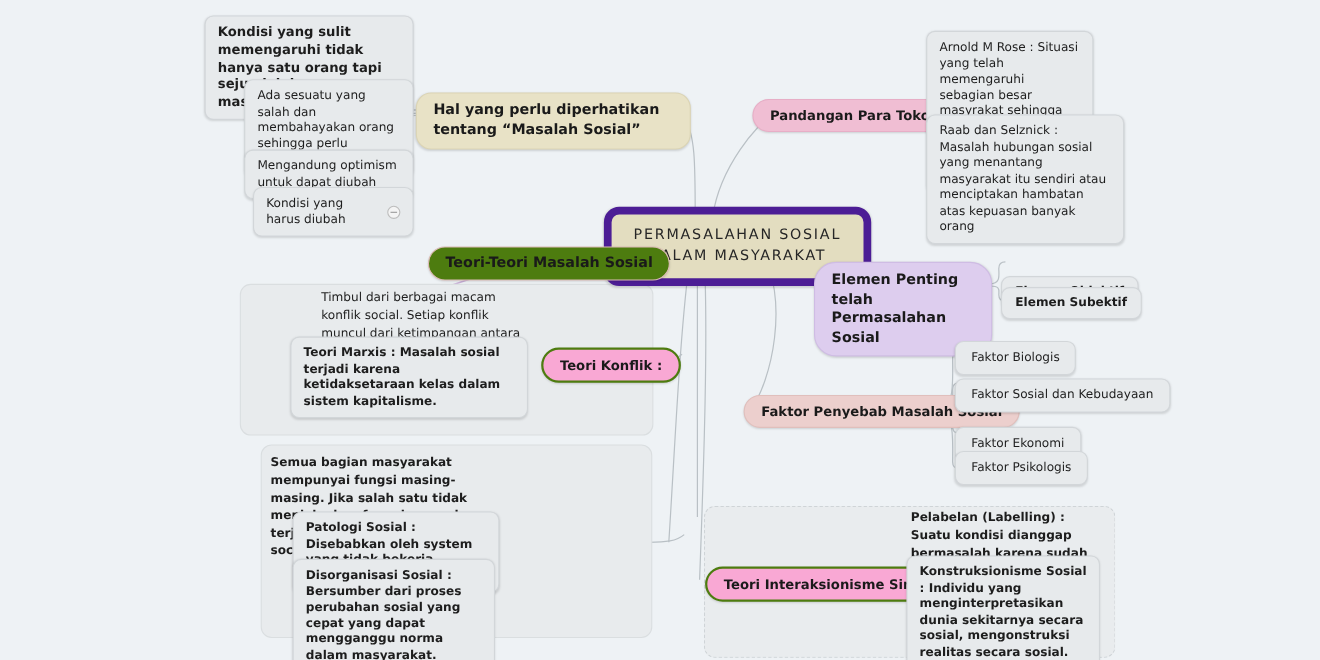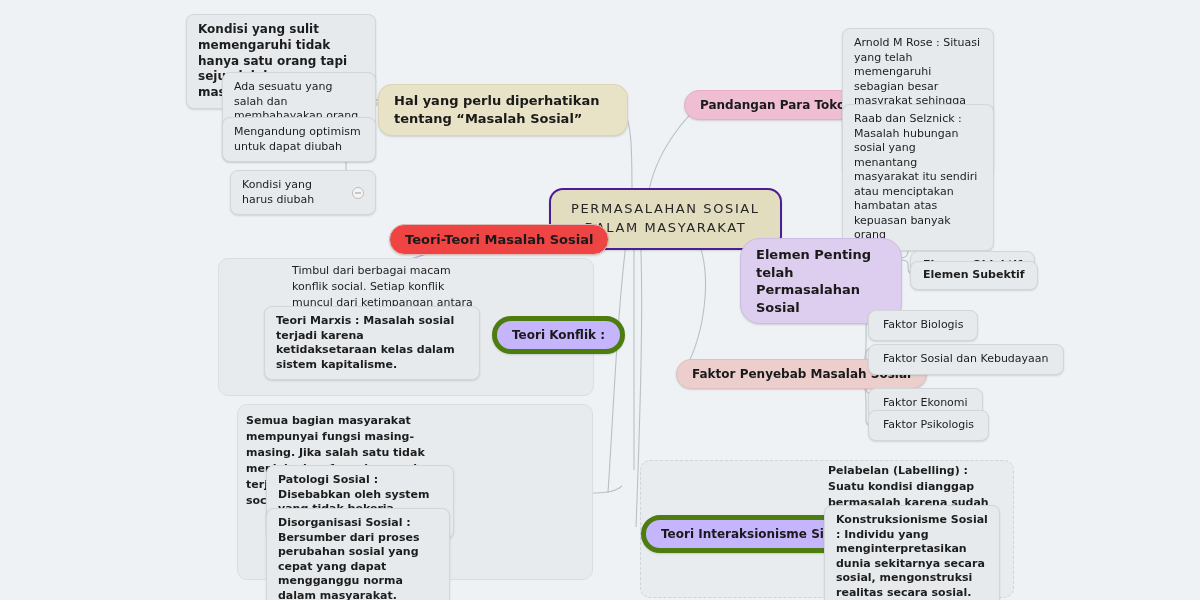--- a/index.html
+++ b/index.html
@@ -29,36 +29,36 @@
     border-radius:20px;
     padding:7px 15px;
     font-weight:700;
     color:#1a1a1a;
     box-shadow:0 1px 2px rgba(0,0,0,.14);
     display:flex; align-items:center; gap:6px;
     white-space:nowrap;
   }
   .pill.center {
     background:#e3ddc0;
-    border:2px solid #4c1d95;
+    border:7px solid #4c1d95;
     font-weight:400;
     letter-spacing:1.6px;
     text-align:center;
     line-height:1.45;
     color:#262626;
     padding:10px 20px;
     border-radius:14px;
     display:block;
   }
   .pill.cream { background:#e8e2c6; border:1px solid #dbd4b4; border-radius:14px; }
   .pill.pink  { background:#f0bed3; border:1px solid #e7aec6; }
   .pill.rose  { background:#eccfcd; border:1px solid #e0bfbc; }
-  .pill.rose2 { background:#ef4444; border:1px solid #ddbcb7; }
+  .pill.rose2 { background:#4d7c0f; border:1px solid #ddbcb7; }
   .pill.purple{ background:#ddcdee; border:1px solid #cfbce4; }
-  .pill.purple2{ background:#c4b5fd; border:5px solid #4d7c0f; }
+  .pill.purple2{ background:#f9a8d4; border:2px solid #4d7c0f; }
 
   .grp {
     position:absolute;
     background:#e8ebed;
     border:1px solid #dadee0;
     border-radius:10px;
   }
   .grp.dashed { background:#e9ecee; border:1px dashed #cfd4d7; }
 
   .cicon {
@@ -160,21 +160,21 @@
       <span>Kondisi yang sulit memengaruhi tidak hanya satu orang tapi sejumlah besar masyarakat</span>
     </div>
   </div>
 
   <div class="node" style="left:222px; top:72px;">
     <div class="box plain t11" style="width:154px;">
       <span>Ada sesuatu yang salah dan membahayakan orang sehingga perlu dievaluasi</span>
     </div>
   </div>
 
-  <div class="node" style="left:222px; top:117px;">
+  <div class="node" style="left:222px; top:136px;">
     <div class="box plain t11" style="width:154px;">
       <span>Mengandung optimism untuk dapat diubah</span>
     </div>
   </div>
 
   <div class="node" style="left:230px; top:170px;">
     <div class="box plain t11" style="width:146px; display:flex; align-items:center; gap:16px;">
       <span>Kondisi yang harus diubah</span>
       <span class="cicon"></span>
     </div>
@@ -187,21 +187,21 @@
     </div>
   </div>
 
   <div class="node" style="left:842px; top:28px;">
     <div class="box plain t11" style="width:152px;">
       <span>Arnold M Rose : Situasi yang telah memengaruhi sebagian besar masyrakat sehingga mereka percaya bahwa situasi itu adalah sebab dari kesulitan mereka.</span>
     </div>
   </div>
 
   <div class="node" style="left:842px; top:104px;">
-    <div class="box plain t11" style="width:152px;">
+    <div class="box plain t11" style="width:180px;">
       <span>Raab dan Selznick : Masalah hubungan sosial yang menantang masyarakat itu sendiri atau menciptakan hambatan atas kepuasan banyak orang</span>
     </div>
   </div>
 
   <div class="node" style="left:740px; top:238px;">
     <div class="pill purple t13" style="max-width:162px; white-space:normal; line-height:1.35;">
       <span>Elemen Penting telah Permasalahan Sosial</span>
     </div>
   </div>
 

